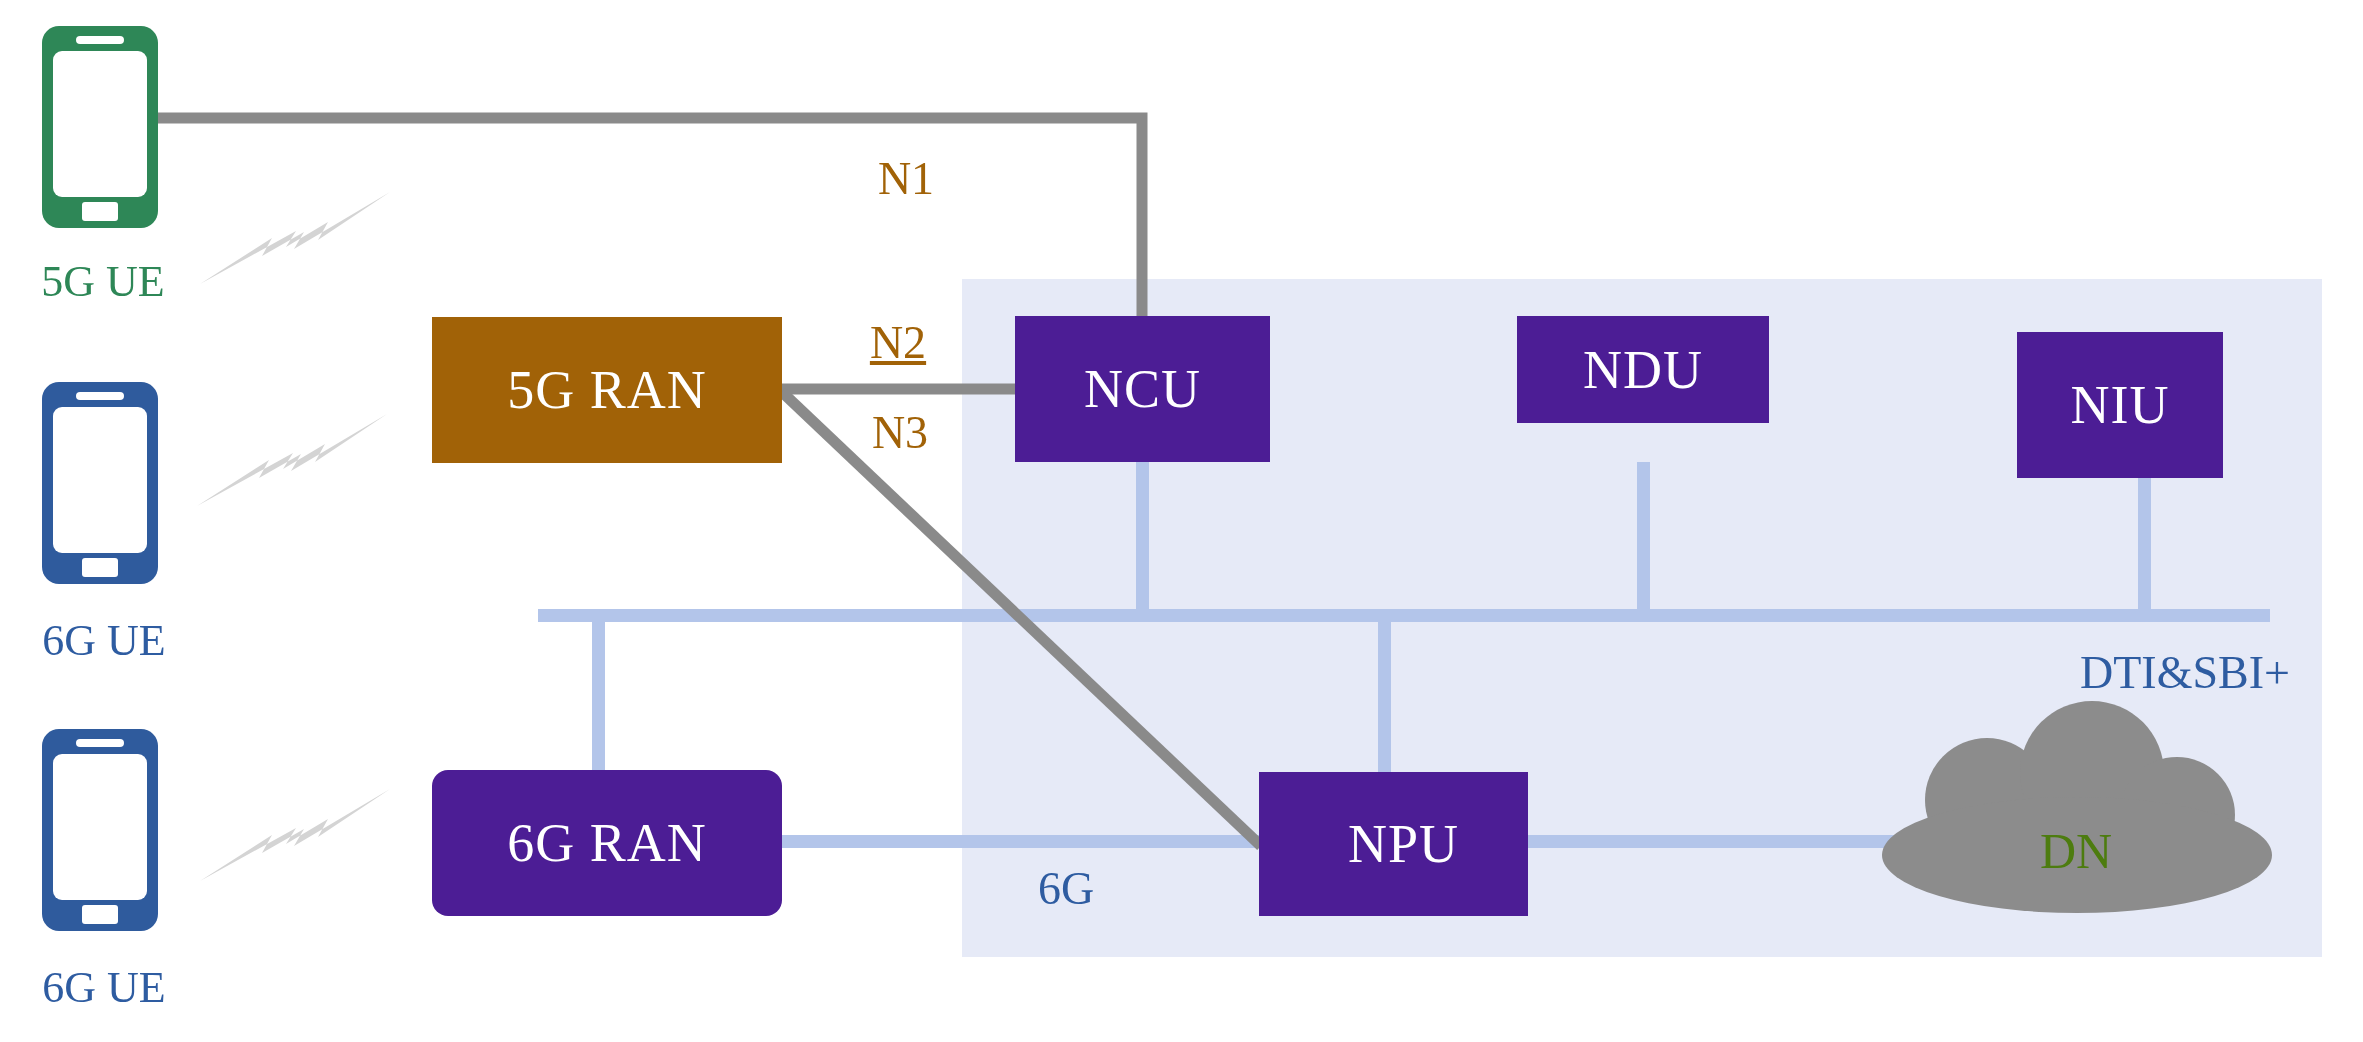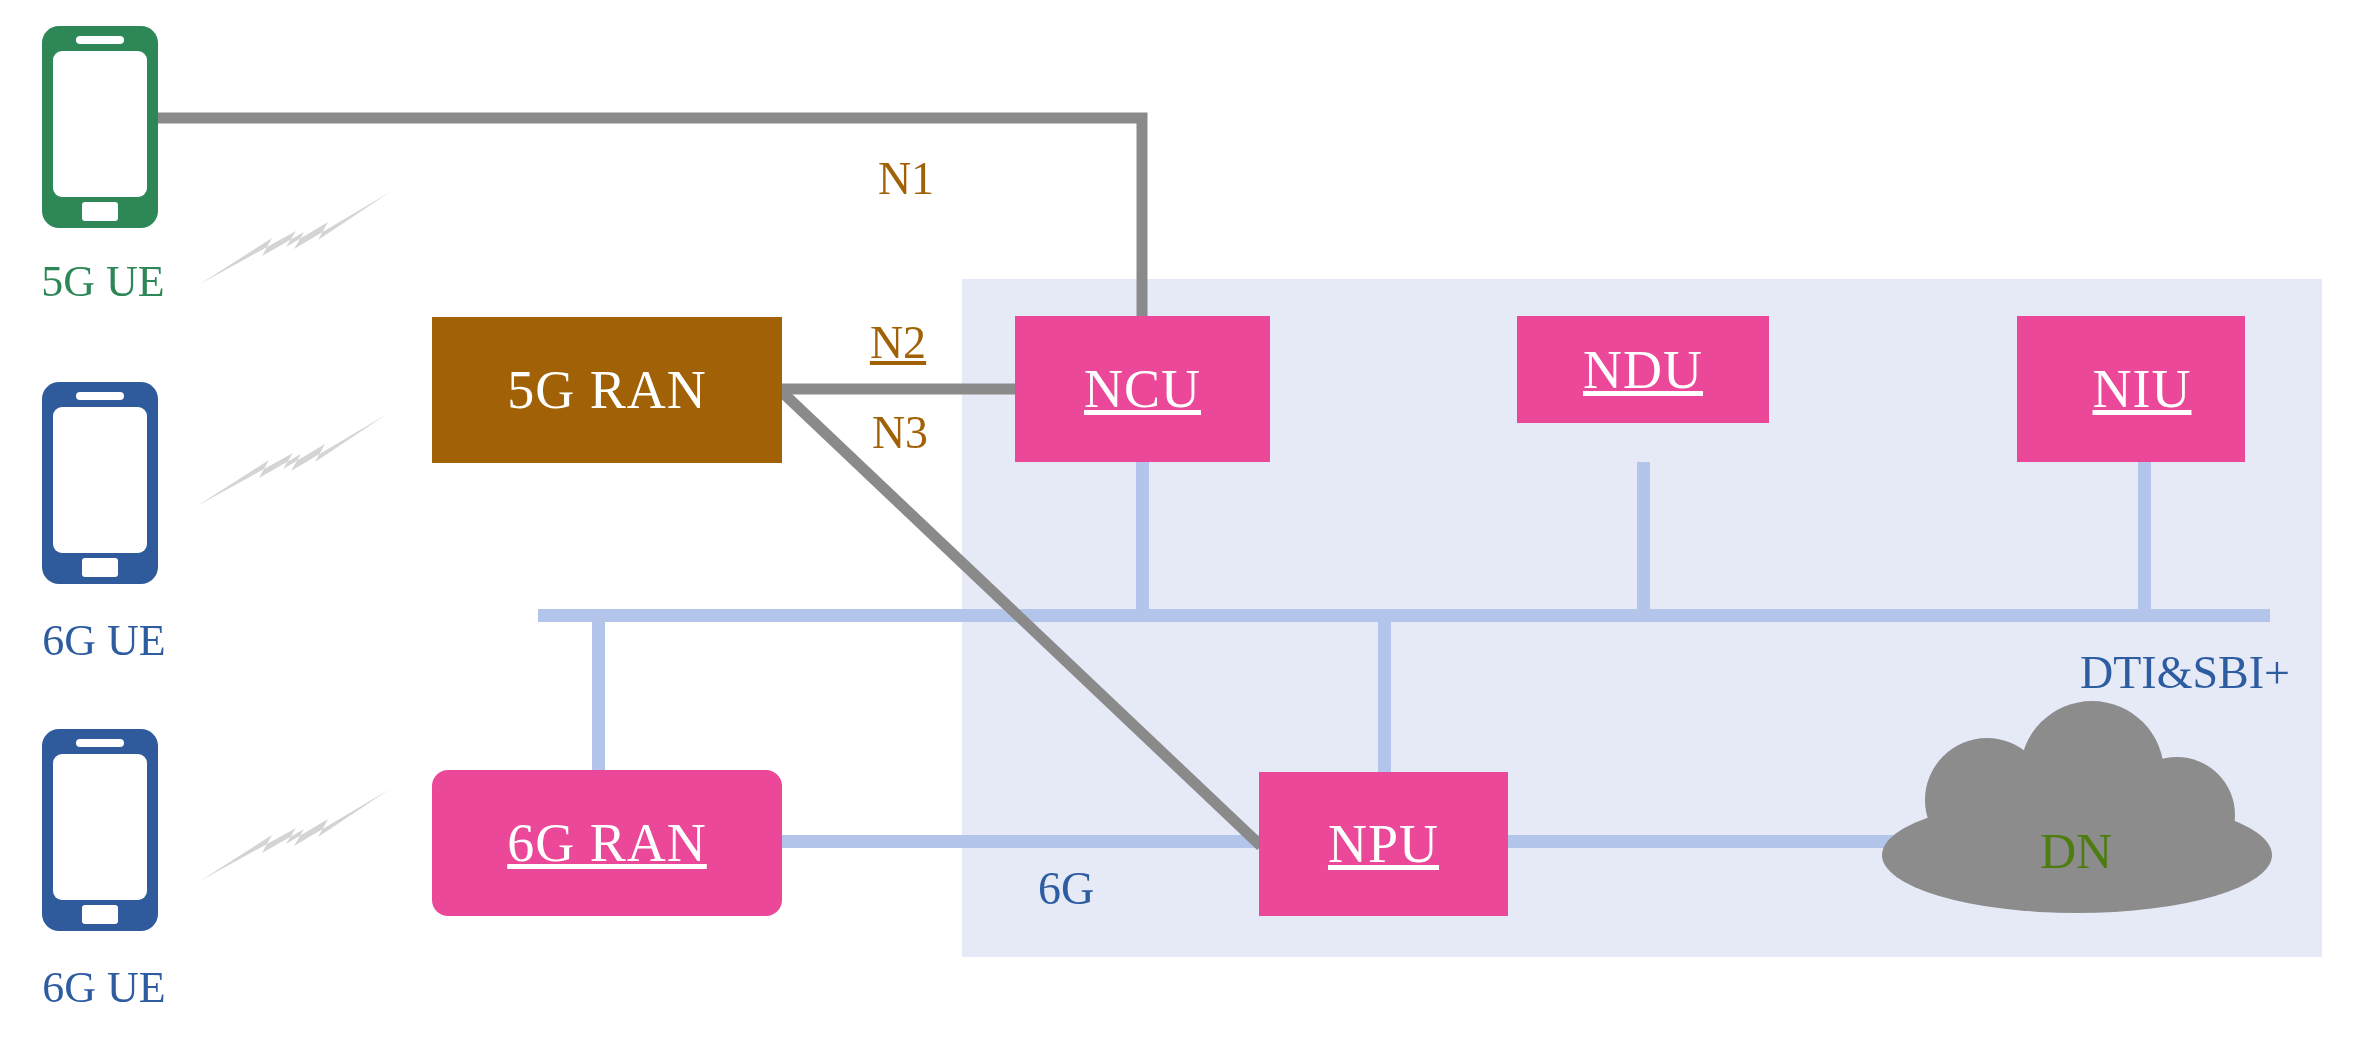--- a/index.html
+++ b/index.html
@@ -12,28 +12,28 @@
     background:#e6eaf7;
   }
   .overlay {
     position:absolute; left:0; top:0; width:2363px; height:1042px;
     pointer-events:none;
   }
   .node {
     position:absolute; display:flex; align-items:center; justify-content:center;
     color:#ffffff; font-size:54px; letter-spacing:1px;
   }
-  .node.blue  { background:#ec4899;text-decoration:underline; }
+  .node.blue  { background:#4c1d95; }
   .node.green { background:#a16207; }
   #ran5g { left:432px;  top:317px; width:350px; height:146px; }
   #ncu   { left:1015px; top:316px; width:255px; height:146px; }
   #ndu   { left:1517px; top:316px; width:252px; height:107px; }
-  #niu   { left:2017px; top:316px; width:206px; height:146px;padding-left:22px; }
+  #niu   { left:2017px; top:332px; width:206px; height:146px; }
   #ran6g { left:432px;  top:770px; width:350px; height:146px;border-radius:16px; }
-  #npu   { left:1259px; top:772px; width:249px; height:144px; }
+  #npu   { left:1259px; top:772px; width:249px; height:144px;padding-left:20px; }
   .phone { position:absolute; width:116px; height:202px; }
   #phone-5g   { left:42px; top:26px;  color:#2e8757; }
   #phone-6g-a { left:42px; top:382px; color:#2f5b9d; }
   #phone-6g-b { left:42px; top:729px; color:#2f5b9d; }
   .label {
     position:absolute; text-align:center; white-space:nowrap;
   }
   .ue-label { width:180px; font-size:44px; }
   .green-text { color:#2e8757; }
   .blue-text  { color:#2e5ca1; }

